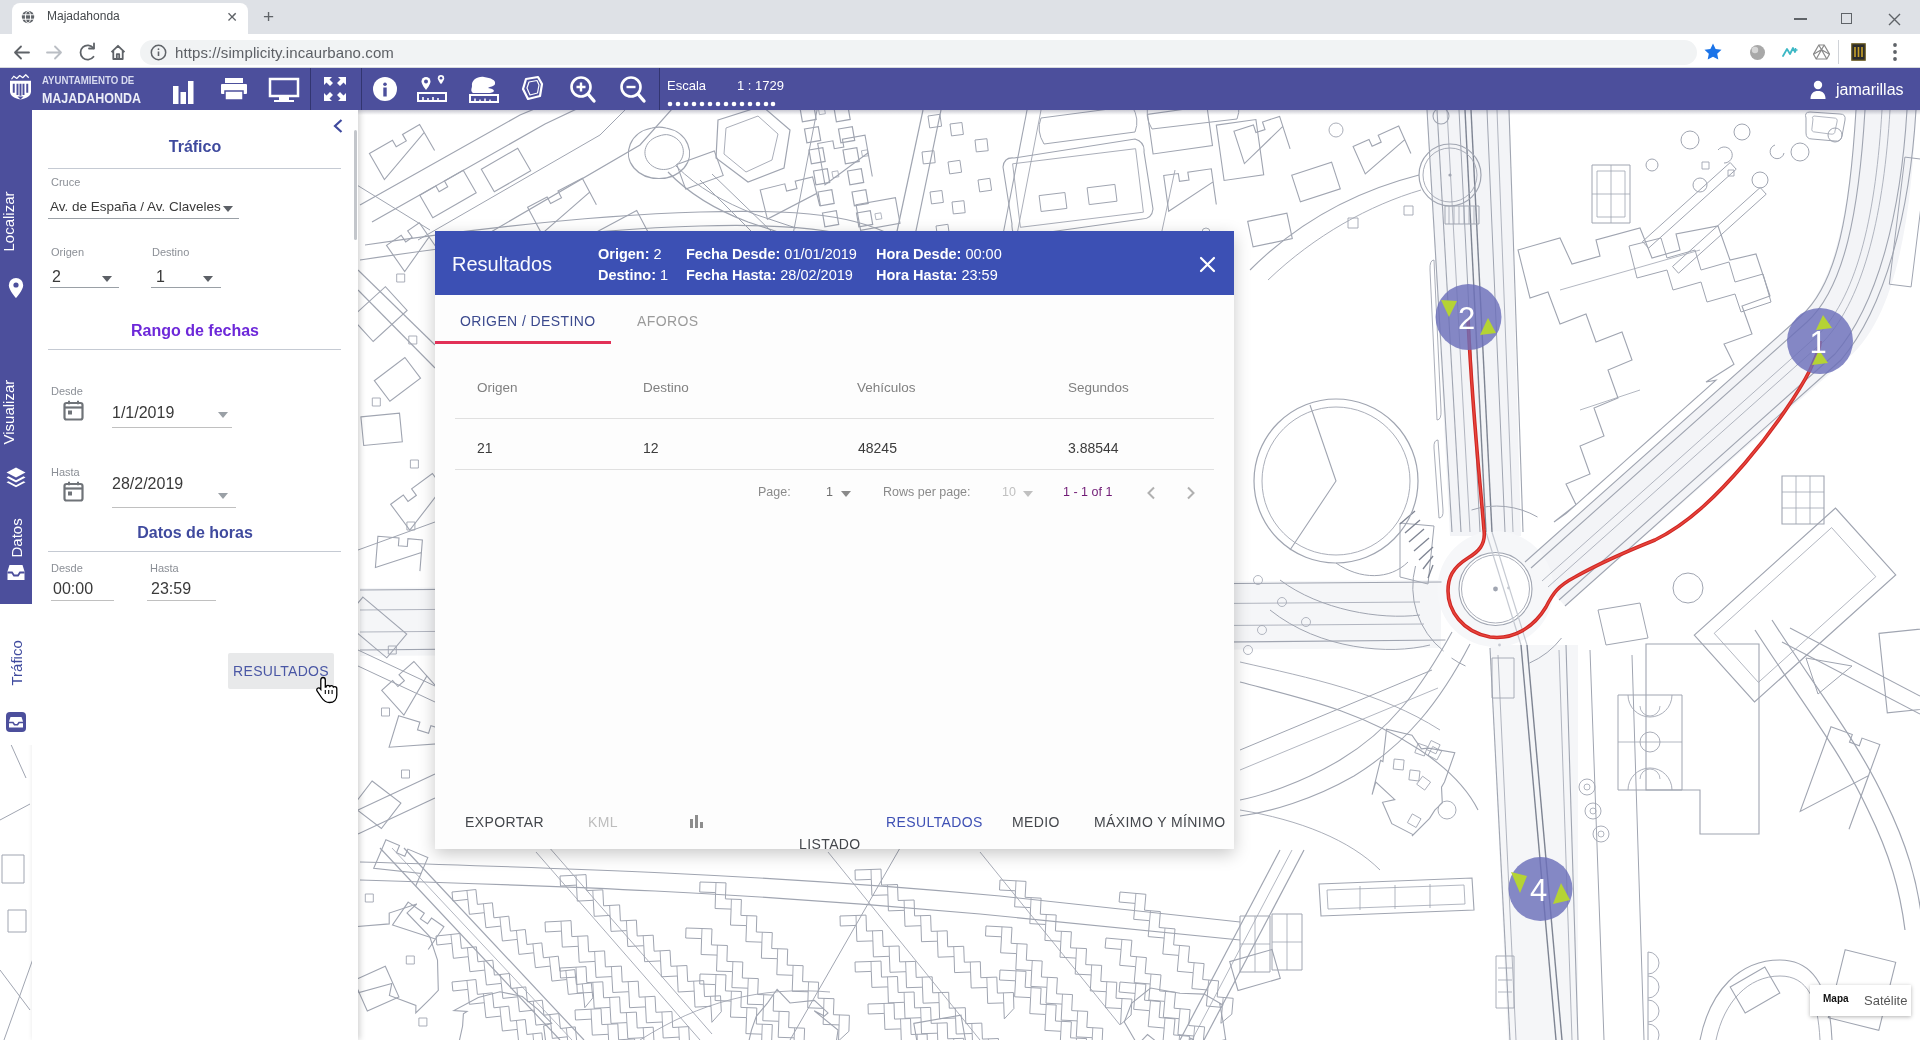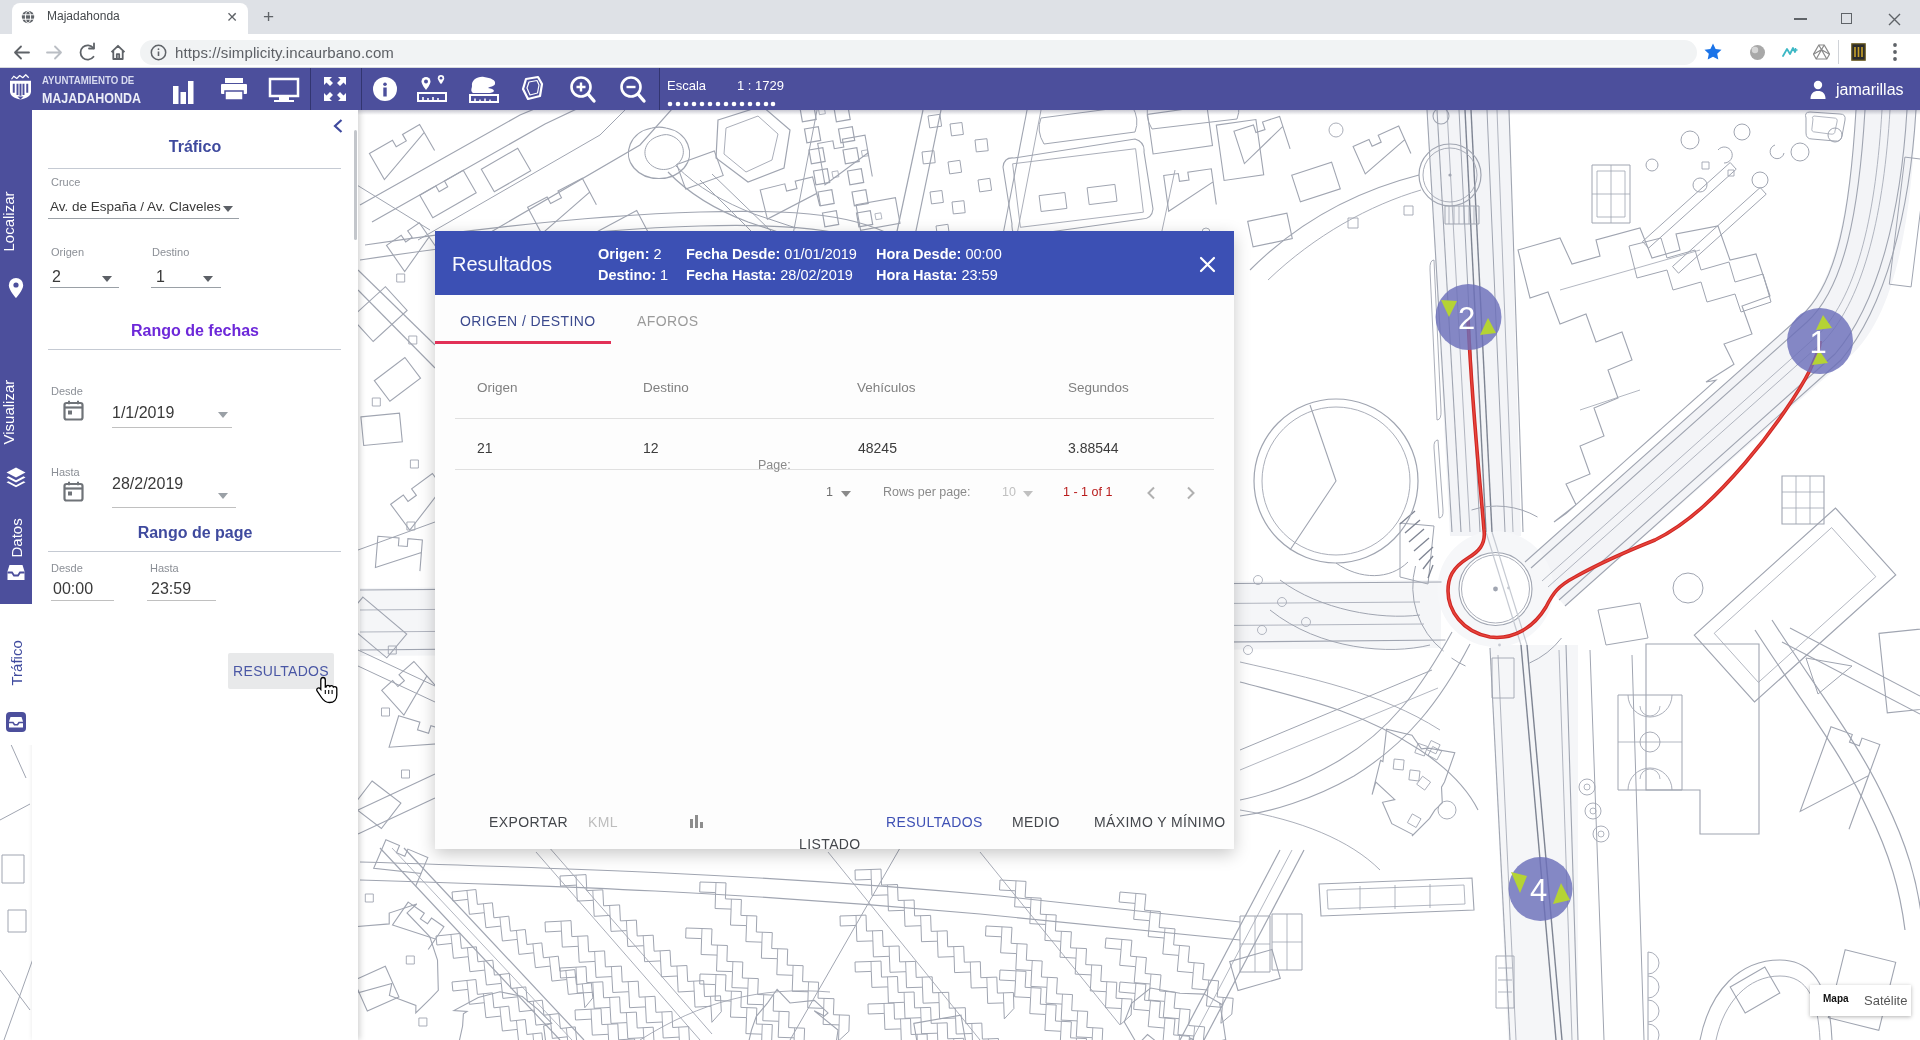--- a/index.html
+++ b/index.html
@@ -590,21 +590,21 @@
 <div class="abs plabel" style="left:51px; top:466px;">Hasta</div>
 <div class="abs" id="cal2" style="left:63px; top:481px;"><svg width="21" height="21" viewBox="0 0 21 21">
         <rect x="1.5" y="3" width="18" height="16.5" rx="2" fill="none" stroke="#6f7378" stroke-width="2.2"></rect>
         <path d="M1.5 7.5 H19.5" stroke="#6f7378" stroke-width="2.2"></path>
         <path d="M6 0.8 V4.2 M15 0.8 V4.2" stroke="#6f7378" stroke-width="2"></path>
         <rect x="5" y="10.5" width="4" height="4" fill="#6f7378"></rect>
       </svg></div>
 <div class="abs pvalue" style="left:112px; top:475px;">28/2/2019</div>
 <div class="abs parrow2" style="left:218px; top:493px;"></div>
 <div class="abs punder" style="left:112px; top:507px; width:124px; background:#c0c0c0;"></div>
-<div class="abs" style="left:32px; top:524px; width:326px; text-align:center; font-size:16px; font-weight:bold; color:#3f4a9e;">Rango de page</div>
+<div class="abs" style="left:32px; top:524px; width:326px; text-align:center; font-size:16px; font-weight:bold; color:#3f4a9e;">Datos de horas</div>
 <div class="abs phr" style="top:551px;"></div>
 <div class="abs plabel" style="left:51px; top:562px;">Desde</div>
 <div class="abs plabel" style="left:150px; top:562px;">Hasta</div>
 <div class="abs pvalue" style="left:53px; top:580px;">00:00</div>
 <div class="abs punder" style="left:51px; top:600px; width:63px; background:#c0c0c0;"></div>
 <div class="abs pvalue" style="left:151px; top:580px;">23:59</div>
 <div class="abs punder" style="left:147px; top:600px; width:69px; background:#c0c0c0;"></div>
 <div class="abs" id="btnres">RESULTADOS</div>
 <div class="abs" id="cursor" style="left:314px; top:676px;"><svg width="24" height="28" viewBox="0 0 24 28">
         <path d="M9 1.5 C10.4 1.5 11.3 2.5 11.3 4 V11 L12 11 C12.2 10 13 9.3 14 9.3 C14.8 9.3 15.5 9.8 15.8 10.5 C16.2 10 16.8 9.7 17.5 9.7 C18.4 9.7 19.2 10.3 19.4 11.1 C19.8 10.8 20.3 10.6 20.8 10.6 C22 10.6 22.8 11.5 22.8 12.8 V19 C22.8 23.5 20 26.5 15.5 26.5 C11.5 26.5 9.8 25 7.5 21.5 L3.2 15.2 C2.4 14 2.7 12.9 3.6 12.3 C4.5 11.7 5.7 11.9 6.5 13 L6.8 13.4 V4 C6.8 2.5 7.6 1.5 9 1.5 Z" fill="#fff" stroke="#000" stroke-width="1.3"></path>
@@ -657,34 +657,34 @@
 <div class="abs th" style="left:477px; top:380px;">Origen</div>
 <div class="abs th" style="left:643px; top:380px;">Destino</div>
 <div class="abs th" style="left:857px; top:380px;">Vehículos</div>
 <div class="abs th" style="left:1068px; top:380px;">Segundos</div>
 <div class="abs mline" style="top:418px;"></div>
 <div class="abs td" style="left:477px; top:440px;">21</div>
 <div class="abs td" style="left:643px; top:440px;">12</div>
 <div class="abs td" style="left:858px; top:440px;">48245</div>
 <div class="abs td" style="left:1068px; top:440px;">3.88544</div>
 <div class="abs mline" style="top:469px;"></div>
-<div class="abs pag" style="left:758px; top:458px;">Page:</div>
+<div class="abs pag" style="left:758px; top:485px;">Page:</div>
 <div class="abs pag" style="left:826px; top:485px; color:#6f6f6f;">1</div>
 <div class="abs parrow2" style="left:841px; top:491px; border-top-color:#8a8a8a;"></div>
 <div class="abs pag" style="left:883px; top:485px;">Rows per page:</div>
 <div class="abs pag" style="left:1002px; top:485px; color:#c0c0c0;">10</div>
 <div class="abs parrow2" style="left:1023px; top:491px; border-top-color:#c0c0c0;"></div>
-<div class="abs pag" style="left:1063px; top:485px; color:#b91c1c;">1 - 1 of 1</div>
+<div class="abs pag" style="left:1063px; top:485px; color:#701a75;">1 - 1 of 1</div>
 <div class="abs" style="left:1146px; top:486px;"><svg width="10" height="14" viewBox="0 0 10 14">
         <path d="M8 1.5 L2.5 7 L8 12.5" stroke="#b0b0b0" stroke-width="2" fill="none"></path>
       </svg></div>
 <div class="abs" style="left:1186px; top:486px;"><svg width="10" height="14" viewBox="0 0 10 14">
         <path d="M2 1.5 L7.5 7 L2 12.5" stroke="#b0b0b0" stroke-width="2" fill="none"></path>
       </svg></div>
-<div class="abs mfoot" style="left:465px; top:814px;margin-left:24px;">EXPORTAR</div>
+<div class="abs mfoot" style="left:465px; top:814px;">EXPORTAR</div>
 <div class="abs mfoot" style="left:588px; top:814px; color:#bdbdbd;">KML</div>
 <div class="abs" id="mchart" style="left:689px; top:813px;"><svg width="16" height="17" viewBox="0 0 16 17">
         <rect x="1" y="6" width="3" height="9" fill="#8d8d8d"></rect>
         <rect x="6" y="2" width="3" height="13" fill="#8d8d8d"></rect>
         <rect x="11" y="9" width="3" height="6" fill="#8d8d8d"></rect>
       </svg></div>
 <div class="abs mfoot" style="left:799px; top:836px;">LISTADO</div>
 <div class="abs mfoot" style="left:886px; top:814px; color:#3f51b5;">RESULTADOS</div>
 <div class="abs mfoot" style="left:1012px; top:814px;">MEDIO</div>
 <div class="abs mfoot" style="left:1094px; top:814px;">MÁXIMO Y MÍNIMO</div>

